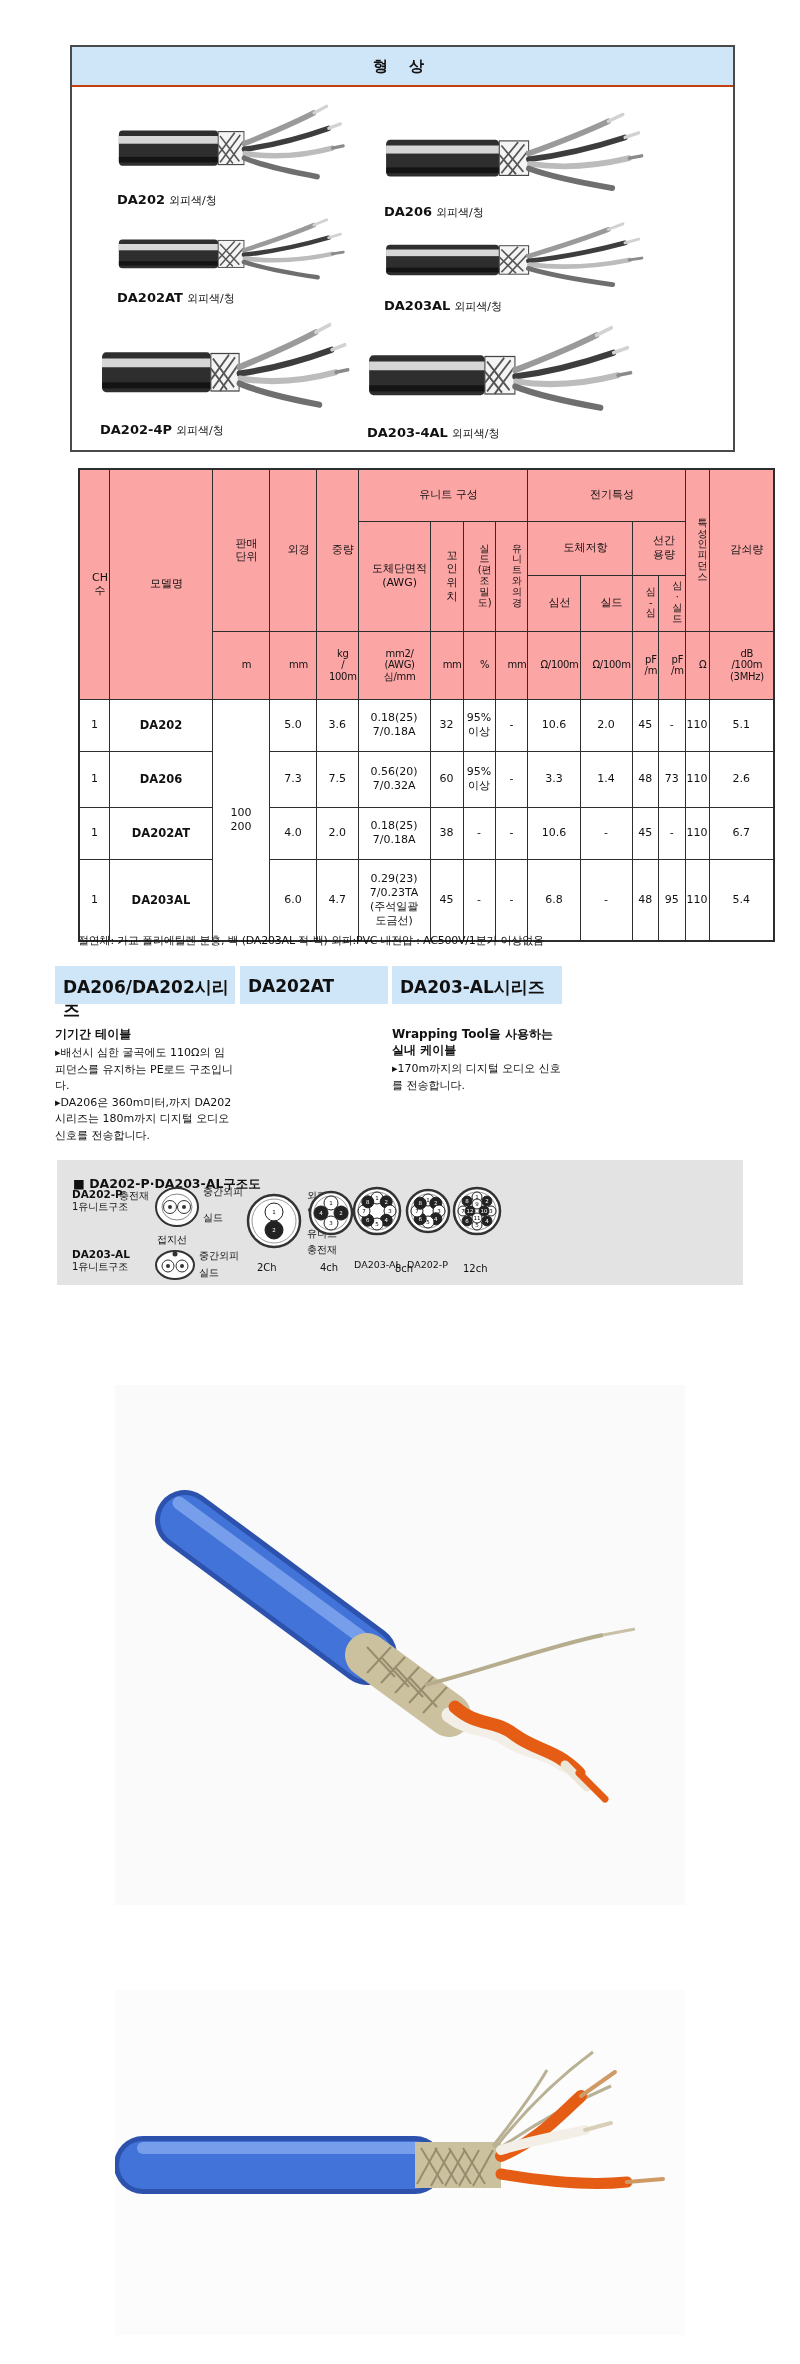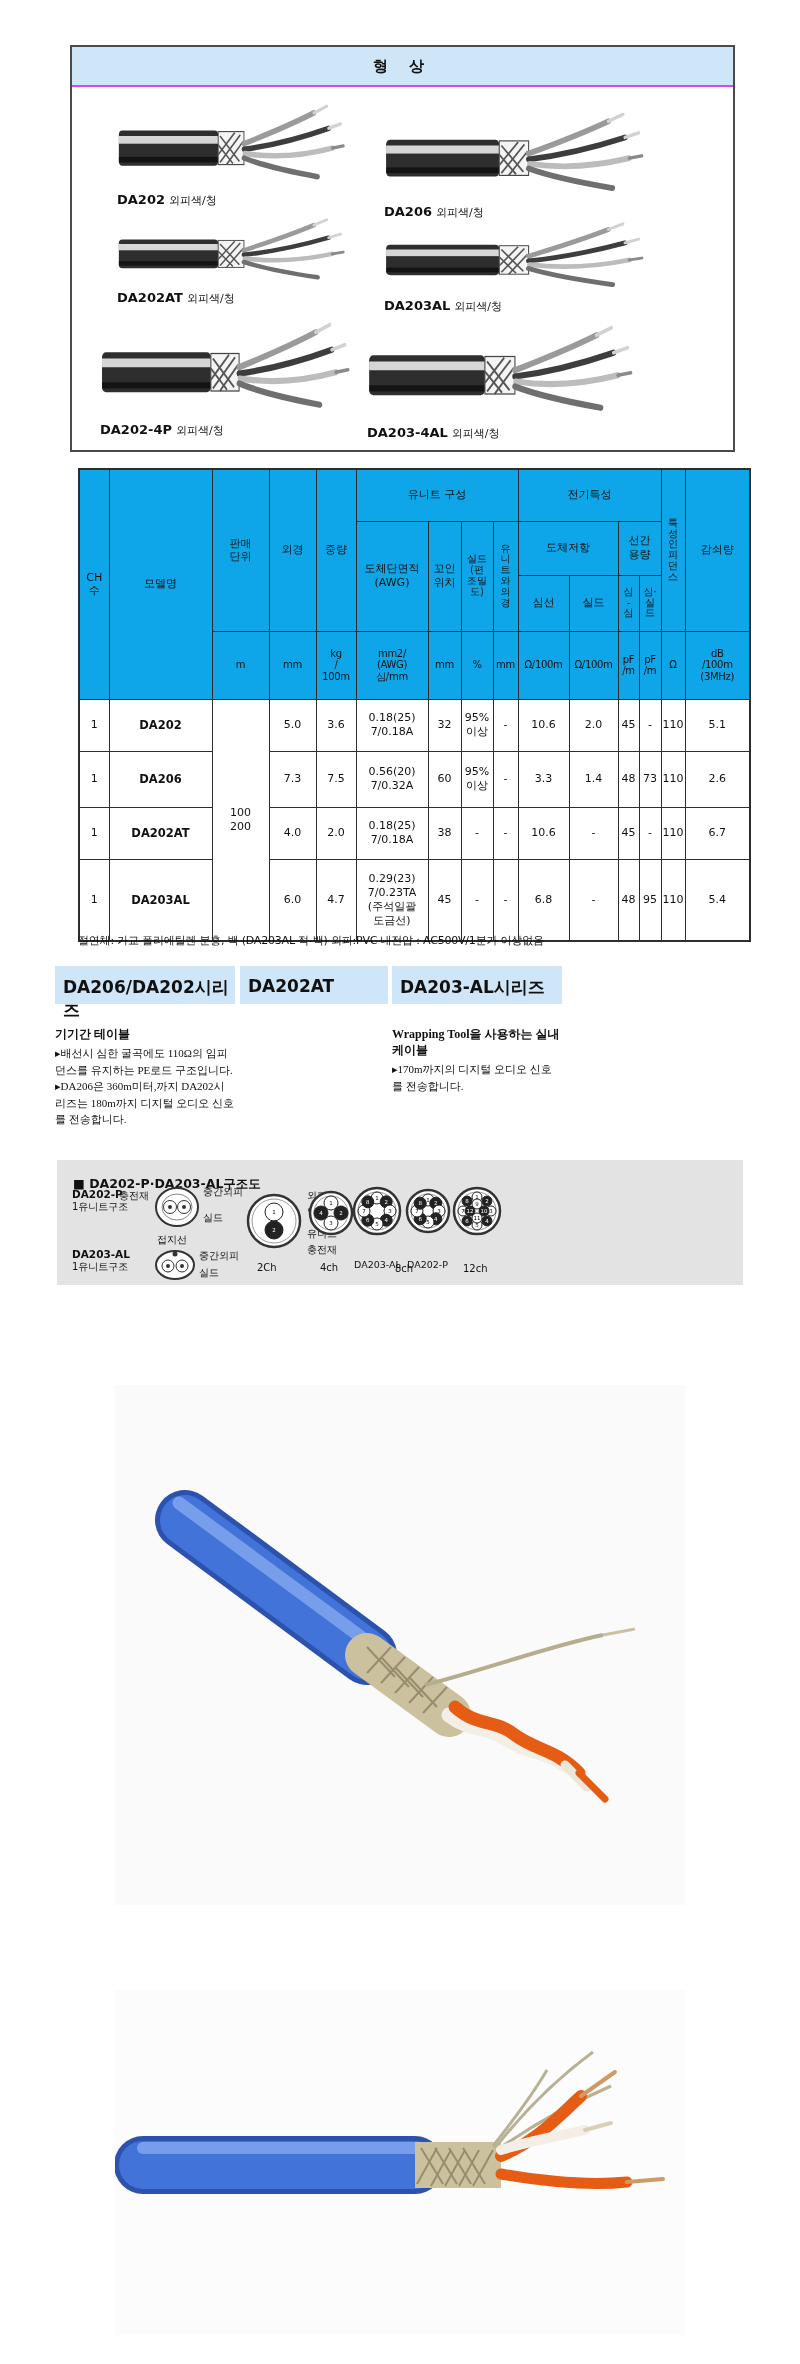--- a/index.html
+++ b/index.html
@@ -3,45 +3,45 @@
 <meta charset="utf-8">
 <style>
   *{margin:0;padding:0;box-sizing:border-box;}
   html,body{background:#fff;}
   .page{position:relative;width:800px;height:2364px;background:#fff;overflow:hidden;
         font-family:"DejaVu Sans","Liberation Sans",sans-serif;color:#111;}
   .abs{position:absolute;}
 
   
   .shape-box{left:70px;top:45px;width:665px;height:407px;border:2px solid #4a4a4a;background:#fff;}
-  .shape-header{height:40px;background:#cfe5f8;border-bottom:2px solid #d946ef;display:flex;
+  .shape-header{height:40px;background:#cfe5f8;border-bottom:2px solid #c2410c;display:flex;
                 align-items:center;justify-content:center;font-weight:bold;font-size:15px;letter-spacing:8px;}
   .fig{position:absolute;}
   .cable-art{width:100%;}
   .fig-label{margin-top:1px;font-size:11px;white-space:nowrap;}
   .fig-label b{font-size:13px;margin-right:4px;}
 
   
   .spec-table{position:absolute;left:78px;top:468px;border-collapse:collapse;table-layout:fixed;
               border:2px solid #2d2d2d;}
   .spec-table th,.spec-table td{border:1px solid #2d2d2d;text-align:center;vertical-align:middle;
               padding:0 1px;white-space:pre-line;overflow:hidden;}
-  .spec-table th{background:#0ea5e9;font-weight:normal;font-size:11px;line-height:1.25;}
+  .spec-table th{background:#fca5a5;font-weight:normal;font-size:11px;line-height:1.25;padding-left:12px;}
   .spec-table td{background:#fff;font-size:11px;line-height:1.25;}
   tr.h1{height:52px;} tr.h2{height:54px;} tr.h3{height:56px;} tr.h4{height:68px;}
   tr.r0{height:52px;} tr.r1{height:56px;} tr.r2{height:52px;} tr.r3{height:82px;}
   .vert-ch{font-size:10px !important;line-height:1.08 !important;padding:0;}
   th.u{font-size:10px;line-height:1.15;letter-spacing:-0.3px;}
   td.model{font-weight:bold;font-size:11.5px;}
   .footnote{left:78px;top:933px;width:700px;font-size:11px;letter-spacing:-0.2px;white-space:nowrap;}
 
   
   .info-col{position:absolute;top:966px;}
   .info-head{height:38px;background:#cfe5f8;font-weight:bold;font-size:17px;padding:10px 0 0 8px;}
-  .info-body{margin-top:22px;font-size:11px;line-height:1.5;font-family:Liberation Serif, serif;}
+  .info-body{margin-top:22px;font-size:11px;line-height:1.5;}
   .info-title{font-weight:bold;font-size:12px;line-height:1.35;margin-bottom:3px;}
 
   
   .struct-box{left:57px;top:1160px;width:686px;height:125px;background:#e3e3e3;}
   .sd{position:absolute;font-size:10px;line-height:1.2;white-space:nowrap;}
   .sd-title{font-size:12.5px;font-weight:bold;}
   .sd b{font-size:10.5px;}
 
   .unit-note{left:68px;top:1286px;font-size:11px;line-height:1.35;white-space:nowrap;}
 

